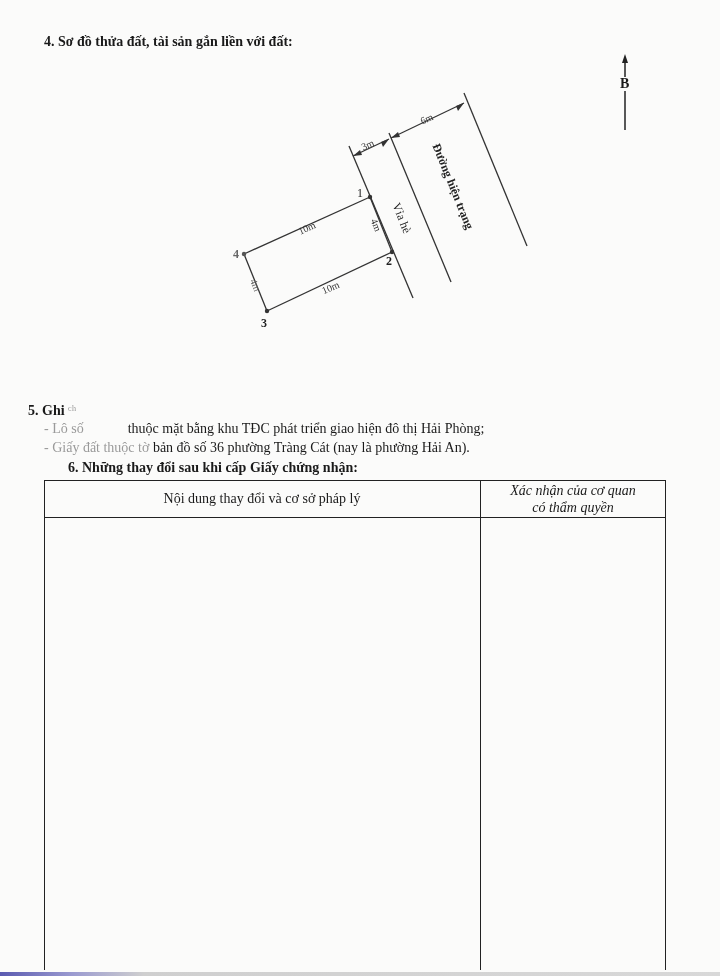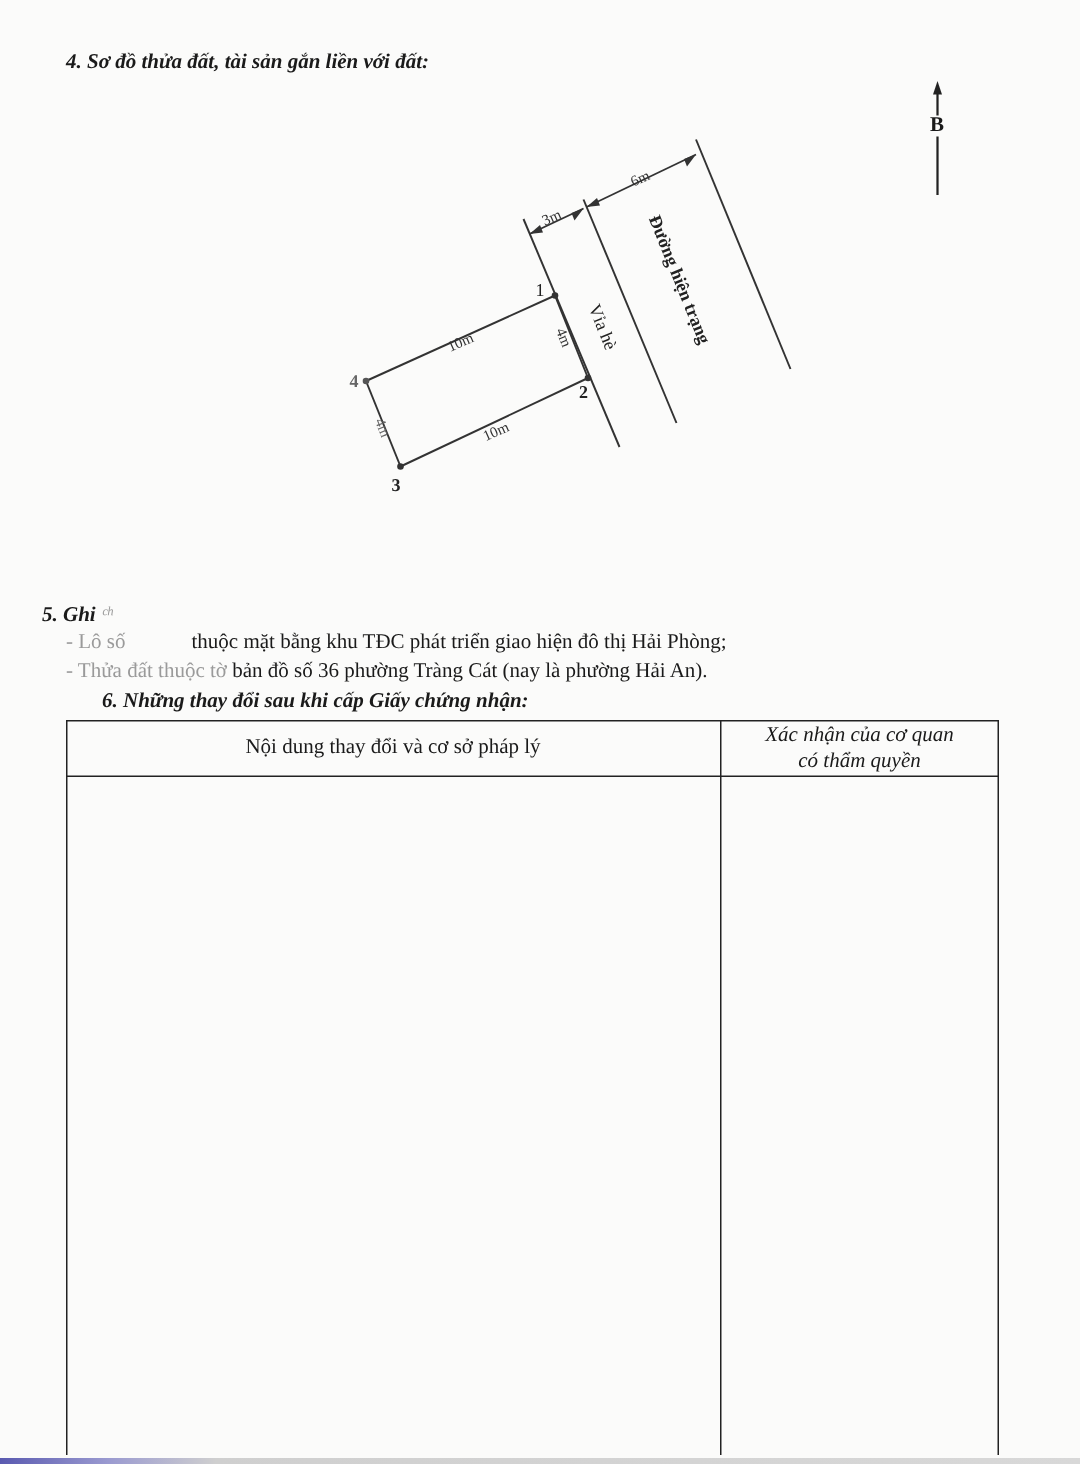--- a/index.html
+++ b/index.html
@@ -3,21 +3,21 @@
   <meta charset="utf-8">
   <style>
     html, body { margin: 0; padding: 0; }
     body {
       width: 720px; height: 976px; position: relative; overflow: hidden;
       background: #fbfbfa;
       font-family: "Liberation Serif", "DejaVu Serif", serif;
       color: #1a1a1a;
     }
     .abs { position: absolute; }
-    .heading { font-weight: bold; font-size: 14px; white-space: nowrap; font-style: italic; }
+    .heading { font-weight: bold; font-size: 14px; white-space: nowrap; }
     .line { font-size: 14px; white-space: nowrap; }
     .faded { color: #9a9a9a; }
     svg text { font-family: "Liberation Serif", "DejaVu Serif", serif; }
     .tbl { position: absolute; left: 44px; top: 480px; width: 588px; height: 490px; }
     .tbl-border-top { position: absolute; left: 0; top: 0; width: 622px; height: 0; border-top: 1.5px solid #222; }
     .tbl-border-head { position: absolute; left: 0; top: 37px; width: 622px; height: 0; border-top: 1.5px solid #222; }
     .tbl-left { position: absolute; left: 0; top: 0; width: 0; height: 490px; border-left: 1.5px solid #222; }
     .tbl-mid { position: absolute; left: 436px; top: 0; width: 0; height: 490px; border-left: 1.5px solid #222; }
     .tbl-right { position: absolute; left: 621px; top: 0; width: 0; height: 490px; border-left: 1.5px solid #222; }
     .th1 { position: absolute; left: 0; top: 0; width: 436px; height: 37px; display: flex; align-items: center; justify-content: center; font-size: 14px; }
@@ -79,21 +79,21 @@
   <text x="428" y="148" font-size="12" font-weight="bold" fill="#222" transform="rotate(68 432 150)">Đường hiện trạng</text>
 </svg>
 
 <div class="abs heading" style="left:28px; top:403px;">
   <span>5. Ghi</span><span class="faded" style="font-weight:normal;"> ᶜʰ</span>
 </div>
 <div class="abs line" style="left:44px; top:421px;">
   <span class="faded">- Lô số</span><span style="display:inline-block; width:44px;"></span><span>thuộc mặt bằng khu TĐC phát triển giao hiện đô thị Hải Phòng;</span>
 </div>
 <div class="abs line" style="left:44px; top:440px;">
-  <span class="faded">- Thửa đất thuộc tờ</span> <span>bản đồ số 36 phường Tràng Cát (nay là phường Hải An).</span>
+  <span class="faded">- Giấy đất thuộc tờ</span> <span>bản đồ số 36 phường Tràng Cát (nay là phường Hải An).</span>
 </div>
 
 <div class="abs heading" style="left:44px; top:460px;margin-left:24px;">6. Những thay đổi sau khi cấp Giấy chứng nhận:</div>
 
 <div class="tbl">
   <div class="tbl-border-top"></div>
   <div class="tbl-border-head"></div>
   <div class="tbl-left"></div>
   <div class="tbl-mid"></div>
   <div class="tbl-right"></div>

